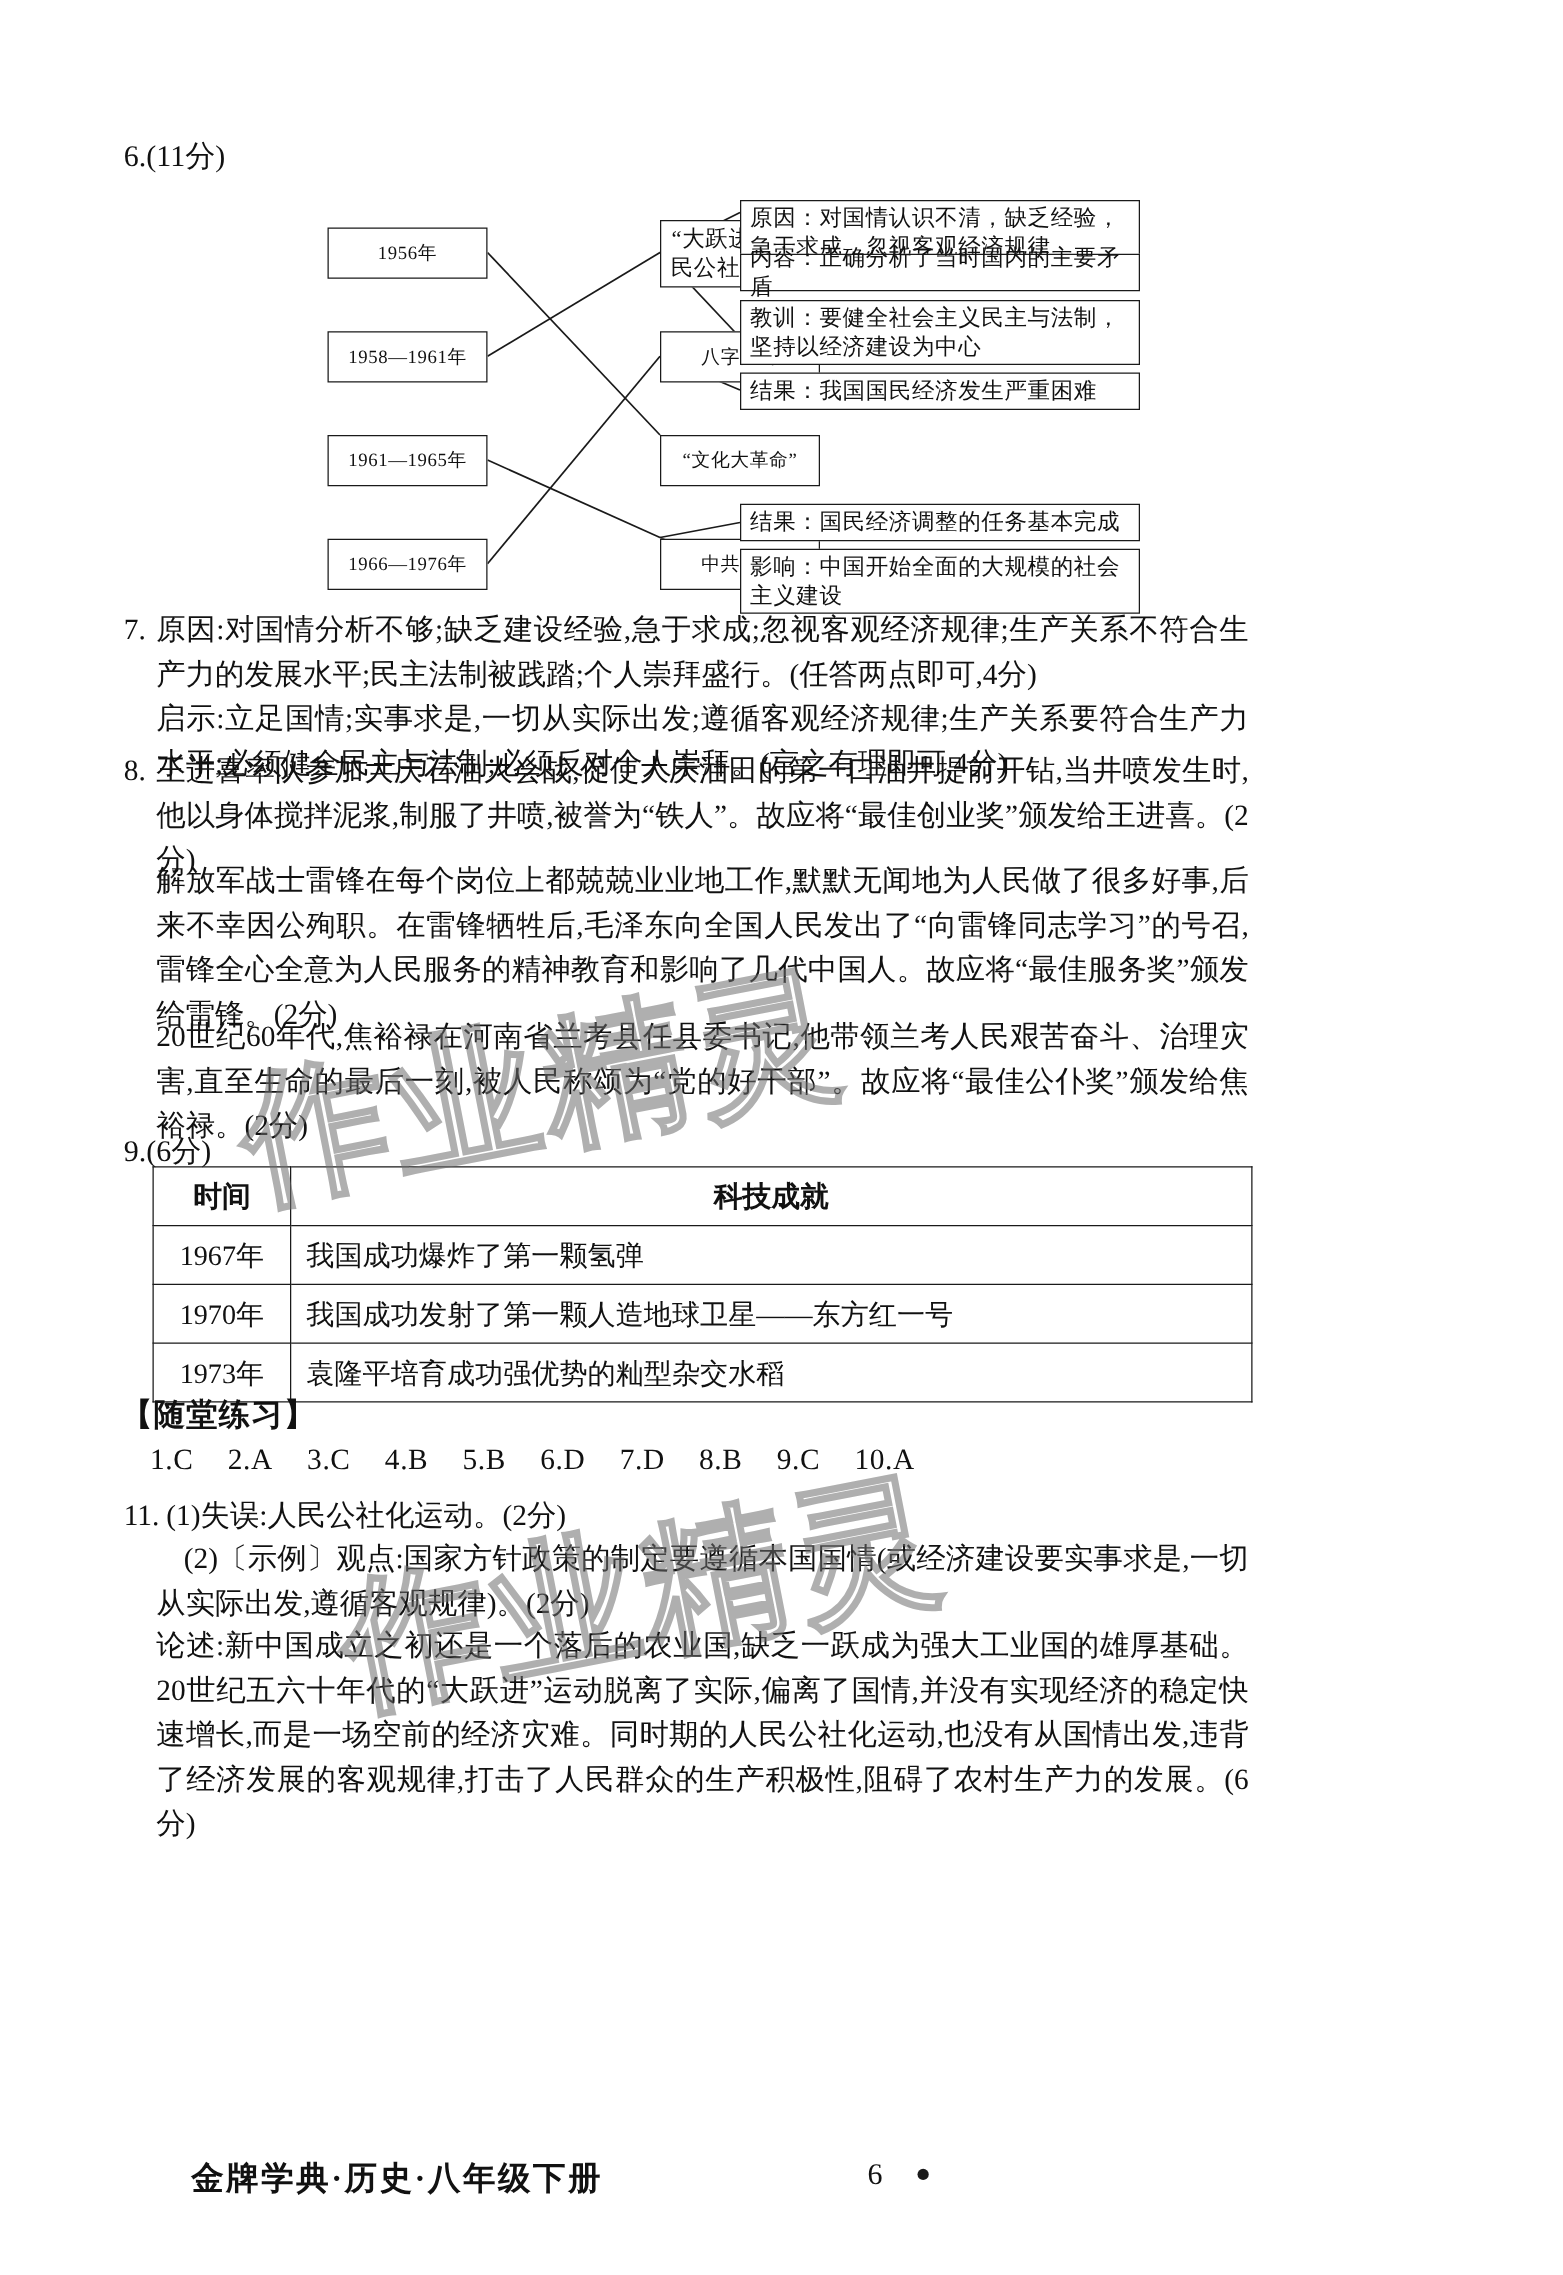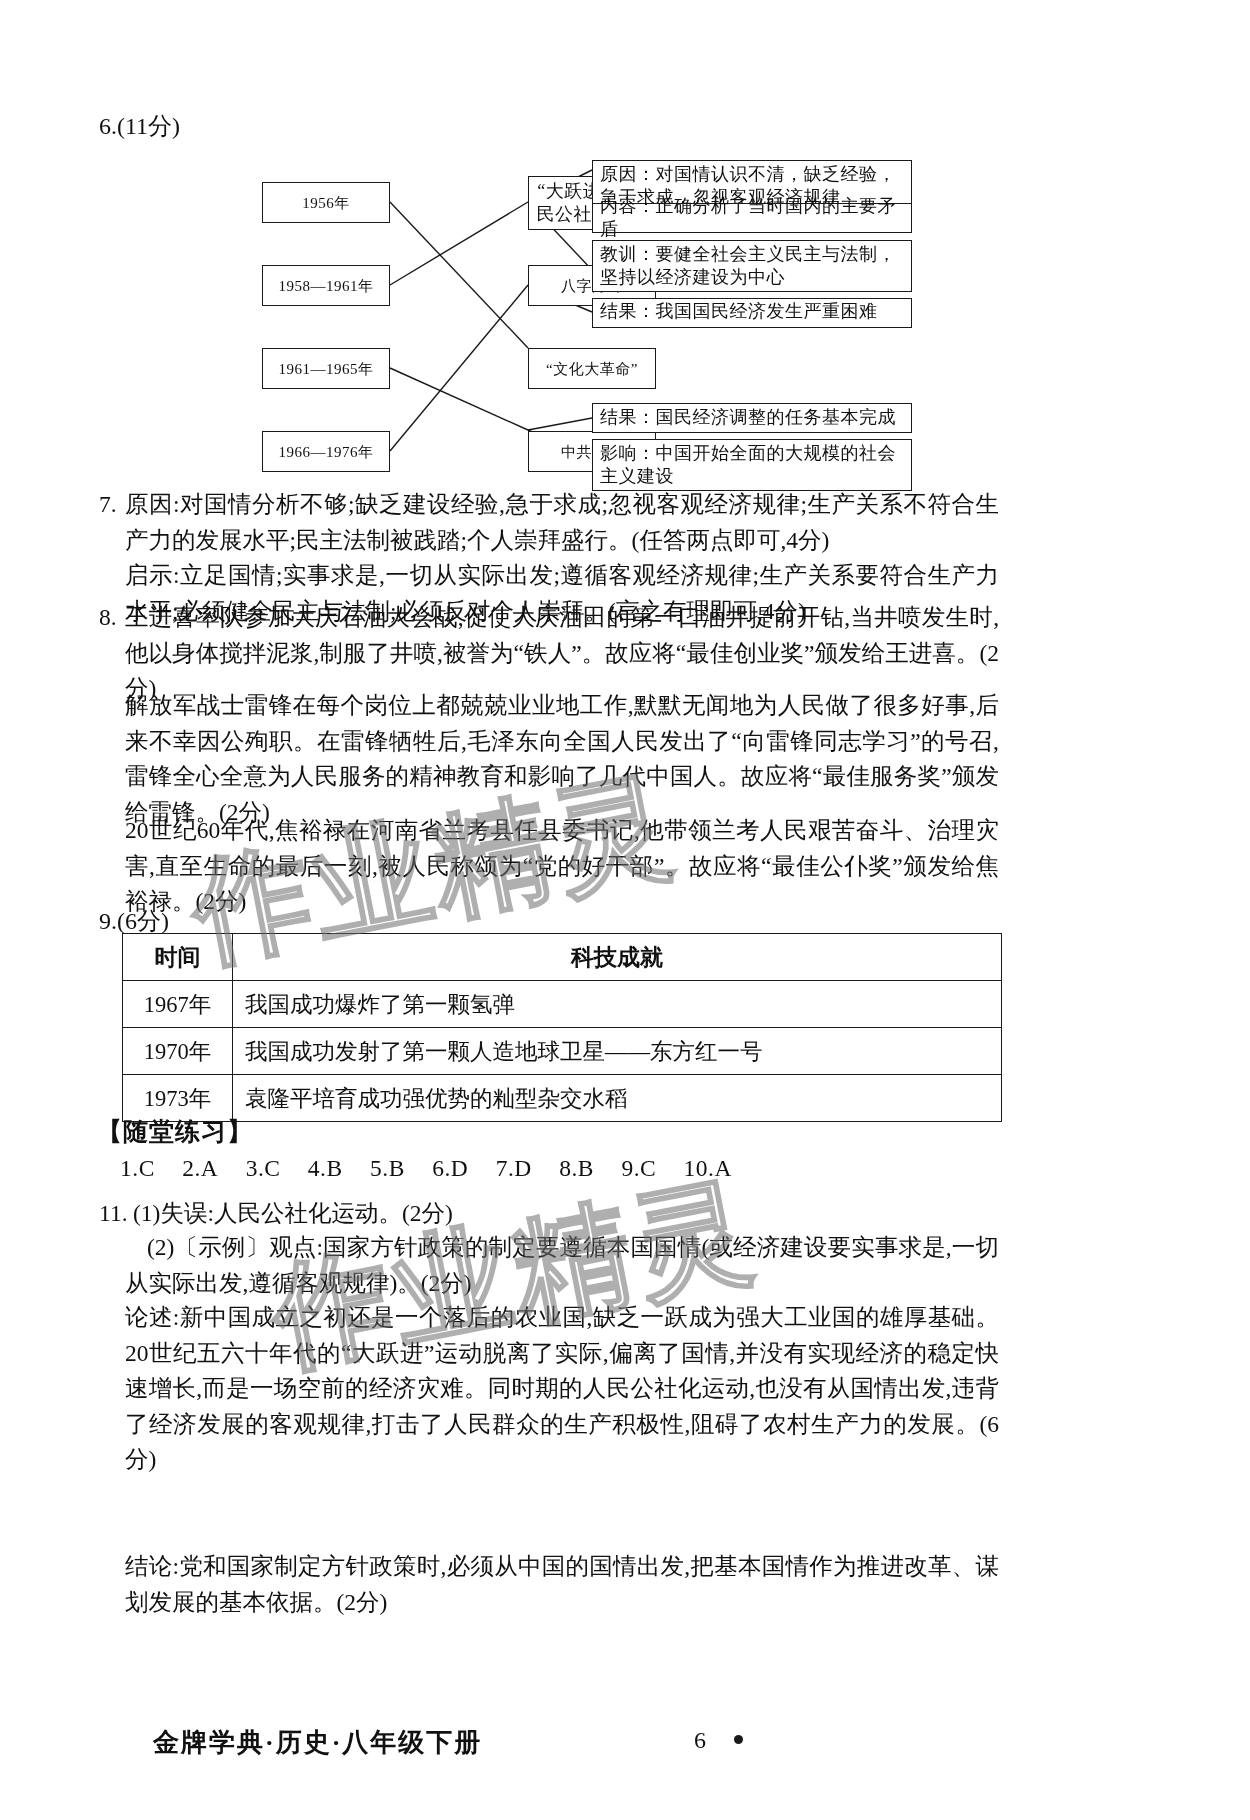--- a/index.html
+++ b/index.html
@@ -197,21 +197,21 @@
       <div>
           <span>内容：正确分析了当时国内的主要矛盾</span>
         </div>
     </div>
     <div class="dbox right" style="left:330px; top:100px; height:52px;">
       <div>
         <span>教训：要健全社会主义民主与法制，</span>
         <span>坚持以经济建设为中心</span>
       </div>
     </div>
-    <div class="dbox right" style="left:330px; top:158px; height:30px;font-family:Liberation Mono, monospace;">
+    <div class="dbox right" style="left:330px; top:158px; height:30px;">
       <div>
           <span>结果：我国国民经济发生严重困难</span>
         </div>
     </div>
     <div class="dbox right" style="left:330px; top:263px; height:30px;">
       <div>
           <span>结果：国民经济调整的任务基本完成</span>
         </div>
     </div>
     <div class="dbox right" style="left:330px; top:299px; height:52px;">
@@ -274,21 +274,20 @@
     <span>9.C</span>
     <span>10.A</span>
   </div>
 
   <div class="hang" style="left:99px; top:1196px; width:900px; padding-left:34px;">
     <span class="lbl">11.</span>
     <span>(1)失误:人民公社化运动。(2分)</span>
   </div>
   <div class="hang" style="left:125px; top:1230px; width:874px; text-indent:22px;">(2)〔示例〕观点:国家方针政策的制定要遵循本国国情(或经济建设要实事求是,一切从实际出发,遵循客观规律)。(2分)</div>
   <div class="hang" style="left:125px; top:1300px; width:874px;">论述:新中国成立之初还是一个落后的农业国,缺乏一跃成为强大工业国的雄厚基础。20世纪五六十年代的“大跃进”运动脱离了实际,偏离了国情,并没有实现经济的稳定快速增长,而是一场空前的经济灾难。同时期的人民公社化运动,也没有从国情出发,违背了经济发展的客观规律,打击了人民群众的生产积极性,阻碍了农村生产力的发展。(6分)</div>
-  <div class="hang" style="left:125px; top:1549px; width:874px;">结论:党和国家制定方针政策时,必须从中国的国情出发,把基本国情作为推进改革、谋划发展的基本依据。(2分)</div>
 
   <div class="watermark" id="wm1">作业精灵</div>
   <div class="watermark" id="wm2">作业精灵</div>
 
   <div id="footer">
     <div id="footer-left">金牌学典·历史·八年级下册</div>
     <div id="footer-page">6</div>
     <div id="footer-dot"></div>
   </div>
 

